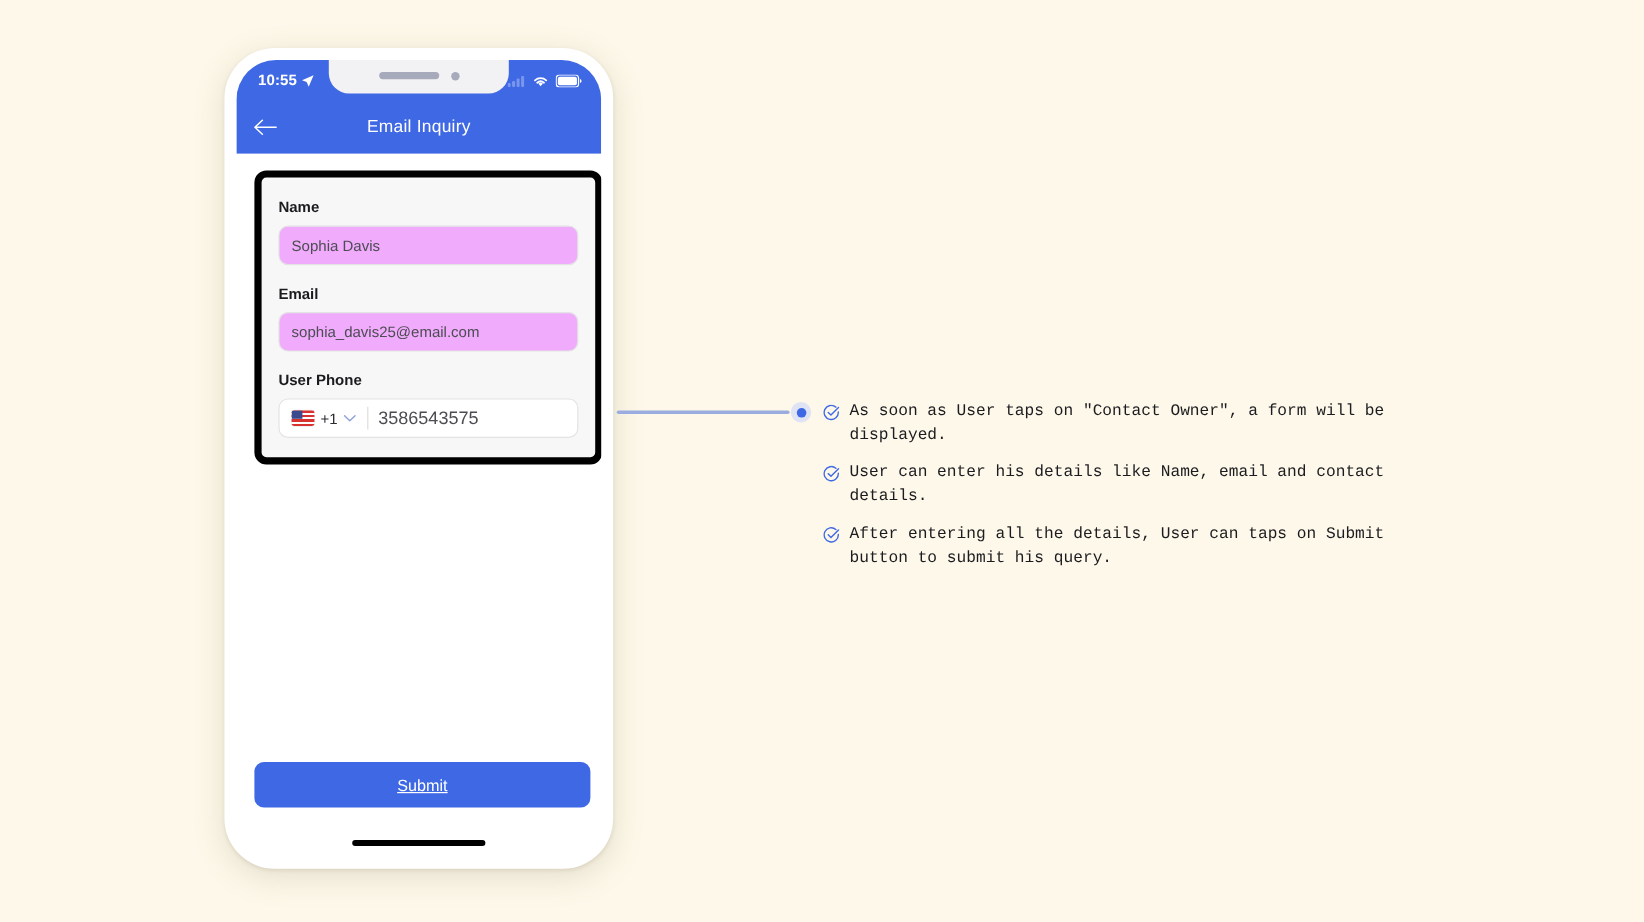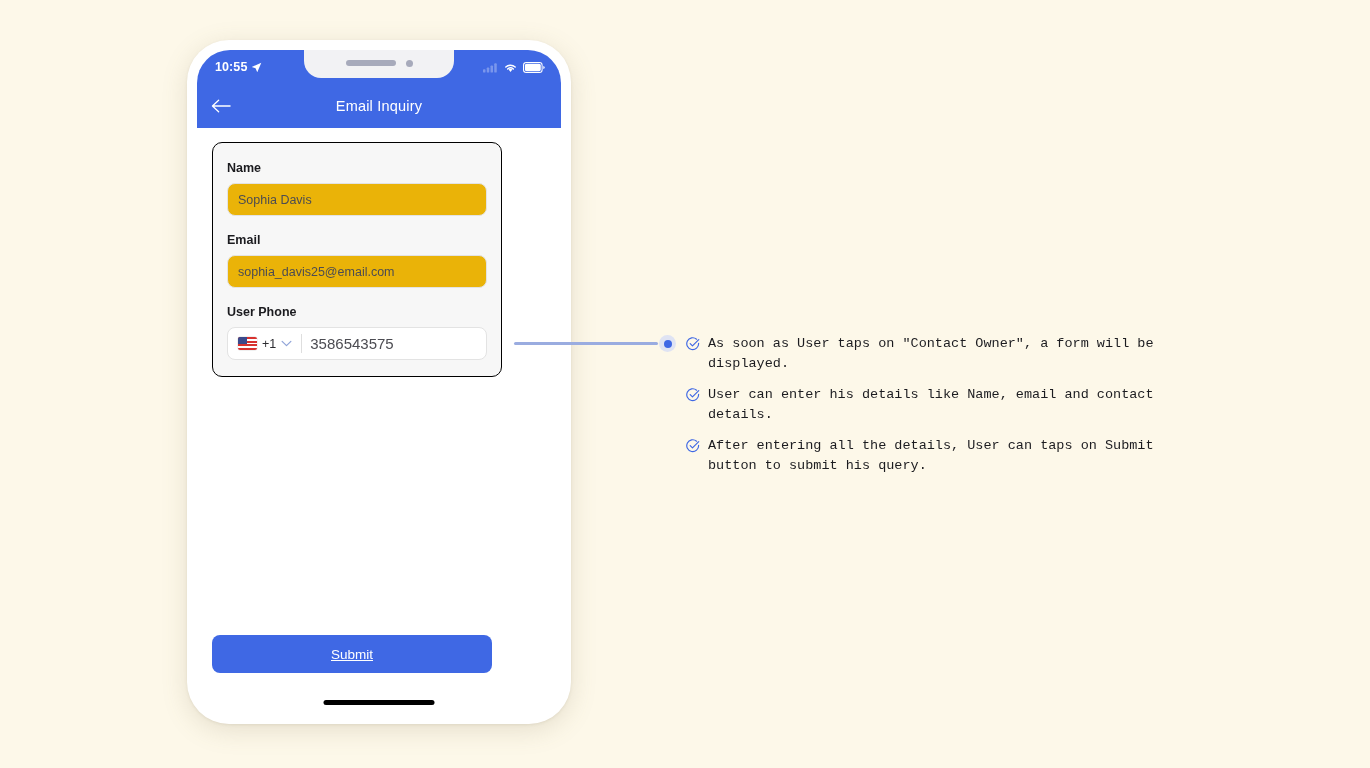--- a/index.html
+++ b/index.html
@@ -13,21 +13,21 @@
     font-family: "Liberation Sans", sans-serif;
     overflow: hidden;
     position: relative;
   }
 
   
   #phone-frame {
     position: absolute;
     left: 187px;
     top: 40px;
-    width: 384px;
+    width: 324px;
     height: 684px;
     background: #ffffff;
     border-radius: 42px;
     box-shadow: 0 6px 26px rgba(120,110,80,0.18), 0 1px 3px rgba(120,110,80,0.12);
     padding: 10px;
     box-sizing: border-box;
   }
   #phone-screen {
     position: relative;
     width: 100%;
@@ -119,37 +119,37 @@
     align-items: center;
   }
 
   
   #form-card {
     position: absolute;
     left: 15px;
     top: 92px;
     width: 290px;
     background: #f7f7f7;
-    border: 1px solid #000000;
+    border: 6px solid #000000;
     border-radius: 10px;
     padding: 18px 14px 16px 14px;
     box-sizing: border-box;
   }
   .field-label {
     font-size: 12.5px;
     font-weight: bold;
     color: #1b1b1f;
     margin-bottom: 8px;
   }
   .field-block { margin-bottom: 17px; }
   .field-block:last-child { margin-bottom: 0; }
   .text-input {
     width: 100%;
     height: 33px;
-    background: #eab308;
+    background: #f0abfc;
     border: 1px solid #e3e3e3;
     border-radius: 8px;
     box-sizing: border-box;
     display: flex;
     align-items: center;
     padding: 0 10px;
     font-size: 12.5px;
     color: #4c4c52;
   }
   #phone-input-row {

